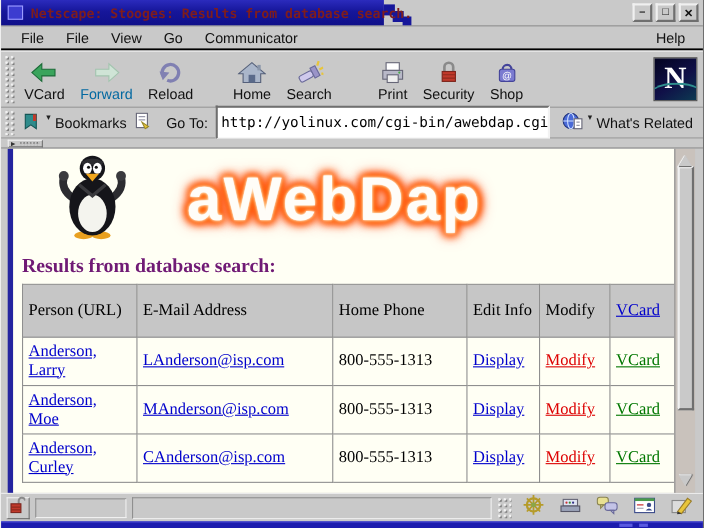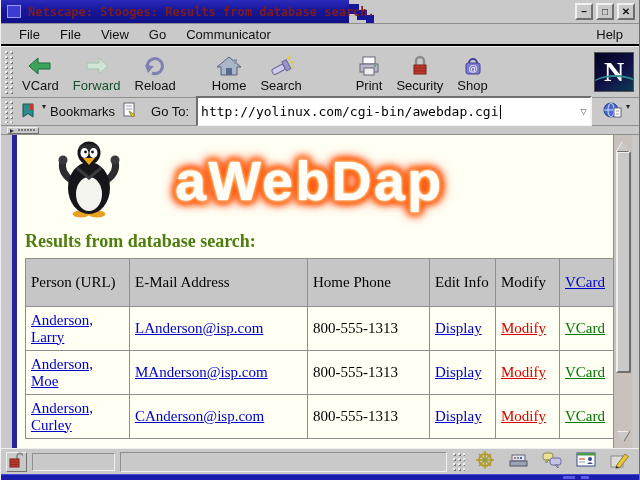--- a/index.html
+++ b/index.html
@@ -35,22 +35,22 @@
           background-image:radial-gradient(circle at 2px 2px,#f2f2f2 1px,transparent 1.4px),
                            radial-gradient(circle at 3px 3px,#787878 1px,transparent 1.4px);
           background-size:5px 5px; }
 
   
   .toolbar { height:52px; display:flex; align-items:stretch; background:#c9c9c9;
              border-top:1px solid #efefef; border-bottom:1px solid #8f8f8f; padding:1px 2px; }
   .toolbtn { display:flex; flex-direction:column; align-items:center; justify-content:flex-end;
              padding:2px 7px 3px; font-size:13px; color:#111; gap:1px; }
   .toolbtn svg { display:block; }
-  .toolbtn.disabled { color:#14532d; }
-  .gap-a { margin-left:22px; } .gap-b { margin-left:40px; }
+  .toolbtn.disabled { color:#0369a1; }
+  .gap-a { margin-left:22px; } .gap-b { margin-left:28px; }
   .nlogo { margin-left:auto; margin-right:3px; align-self:center; width:40px; height:40px;
            background:linear-gradient(145deg,#03031f 0%,#101048 55%,#0c3a52 100%);
            border:1px solid #555; color:#fff; display:flex; align-items:center; justify-content:center;
            font:bold 28px "Liberation Serif",serif; position:relative; overflow:hidden; }
   .nlogo::after { content:""; position:absolute; left:-8px; bottom:-16px; width:56px; height:30px;
                   border-radius:50%; border-top:2px solid #2f8f8f; }
 
   
   .locationbar { height:28px; display:flex; align-items:center; background:#c9c9c9;
                  border-bottom:1px solid #8f8f8f; padding:0 6px 0 2px; font-size:13px; color:#111; }
@@ -69,30 +69,30 @@
   .strip { height:9px; background:#c9c9c9; border-bottom:1px solid #8f8f8f; position:relative; }
   .strip-tab { position:absolute; left:6px; top:1px; width:32px; height:7px; background:#c9c9c9;
                border:1px solid; border-color:#f0f0f0 #707070 #707070 #f0f0f0;
                display:flex; align-items:center; gap:2px; padding-left:2px; }
   .strip-arrow { width:0; height:0; border:2px solid transparent; border-left:4px solid #333; }
   .strip-dots { flex:1; height:3px; margin-right:2px;
                 background-image:radial-gradient(circle at 1px 1px,#777 .7px,transparent 1px);
                 background-size:3px 3px; }
 
   
-  .content-wrap { height:313px; display:flex; background:#c9c9c9; padding-left:11px; }
+  .content-wrap { height:313px; display:flex; background:#c9c9c9; padding-left:6px; }
   .navy-edge { width:5px; background:#24249f; }
   .main { flex:1; background:#fffff4; padding:2px 0 0 6px; overflow:hidden; }
   .banner { display:flex; align-items:center; height:82px; margin-top:2px; }
   .penguin { margin-left:30px; }
   .logo-text { margin-left:50px; font:bold 56px "Liberation Sans",sans-serif; letter-spacing:2px; color:#fffdf8;
                text-shadow:0 0 2px #fff,0 0 4px #ffd9a0,0 0 7px #ff8a1a,0 0 11px #ff5500,
                            0 0 15px #ff3300,2px 2px 9px #ff5500,-2px 2px 9px #ff5500,
                            2px -2px 9px #ff5500,-2px -2px 9px #ff5500; }
-  .page-heading { font:bold 18px "Liberation Serif",serif; color:#4d7c0f; margin:10px 12px 6px 2px; }
+  .page-heading { font:bold 18px "Liberation Serif",serif; color:#701a75; margin:10px 12px 6px 2px; }
 
   table.results { border-collapse:collapse; margin-left:2px; width:596px; table-layout:fixed;
                   font:15px "Liberation Serif",serif; }
   .results td, .results th { border:1px solid #8f8f8f; padding:4px 5px; vertical-align:middle; text-align:left; }
   .results th { background:#c6c6c6; font-weight:normal; height:48px; }
   .results td { height:44px; }
   .c0{width:104px}.c1{width:178px}.c2{width:122px}.c3{width:66px}.c4{width:64px}.c5{width:62px}
   a { }
   .lnk-blue { color:#0000cc; } .lnk-red { color:#dd0000; } .lnk-green { color:#007700; }
   .phone { color:#000; }
@@ -277,20 +277,21 @@
     <div class="wr-btn">
       <span><svg width="19" height="17" viewBox="0 0 19 17">
             <circle cx="8" cy="8" r="7" fill="#4a6ad8" stroke="#22347a"></circle>
             <ellipse cx="8" cy="8" rx="3" ry="7" fill="none" stroke="#cfe0ff"></ellipse>
             <line x1="1" y1="8" x2="15" y2="8" stroke="#cfe0ff"></line>
             <rect x="11" y="6" width="7" height="9" fill="#fff" stroke="#667"></rect>
             <line x1="13" y1="9" x2="16" y2="9" stroke="#99a"></line>
             <line x1="13" y1="12" x2="16" y2="12" stroke="#99a"></line>
           </svg></span>
       <span class="mini-arrow">▾</span>
+      <span>What's Related</span>
     </div>
   </div>
 
   <div class="strip">
     <div class="strip-tab">
       <span class="strip-arrow"></span>
       <span class="strip-dots"></span>
     </div>
   </div>
 

